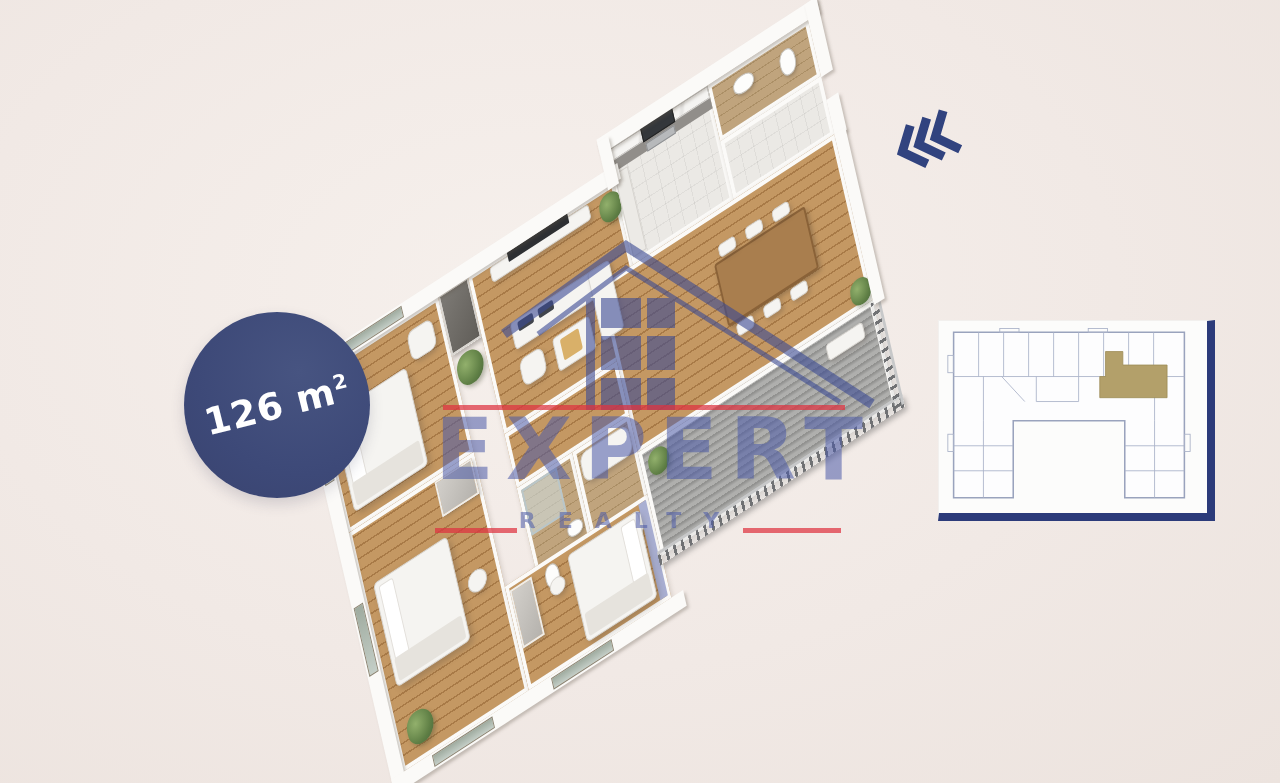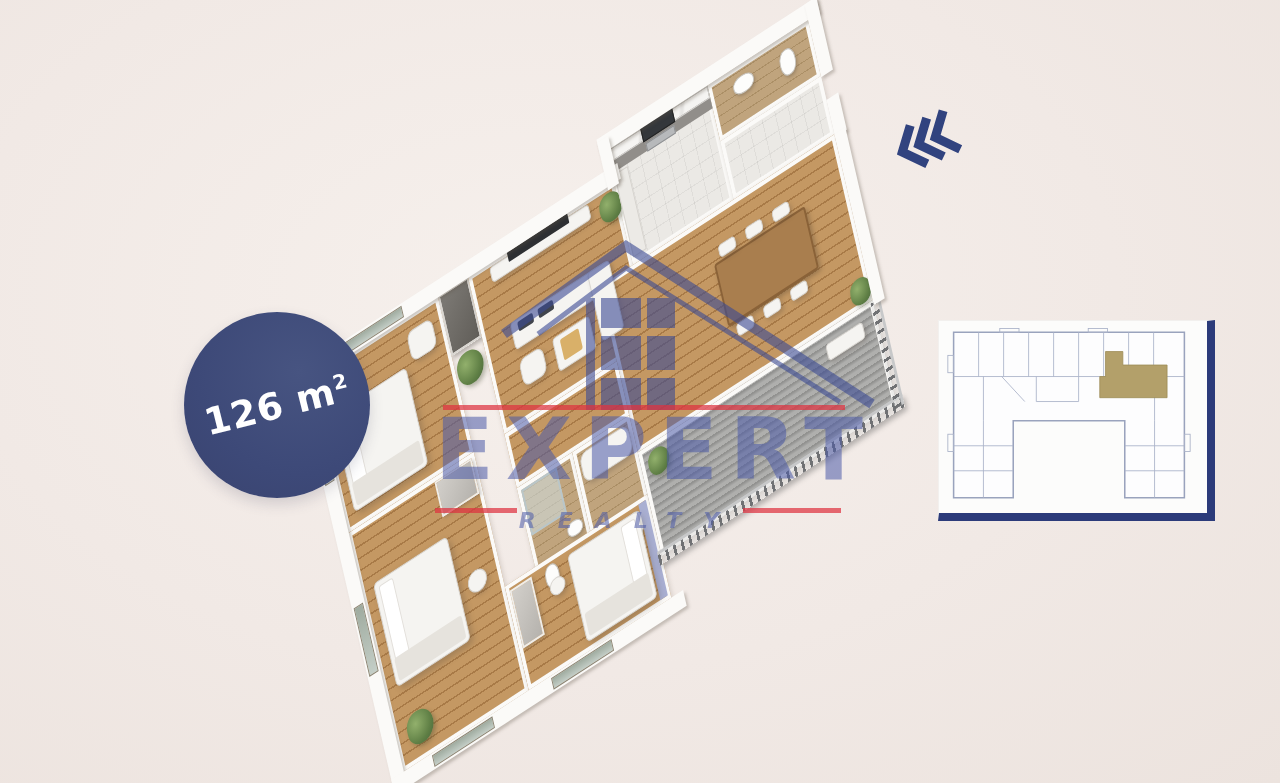--- a/index.html
+++ b/index.html
@@ -45,21 +45,21 @@
 
   
   .chevrons{position:absolute;left:894px;top:114px;width:66px;height:54px;transform:rotate(-24deg);z-index:4;}
 
   
   .wm{position:absolute;z-index:5;pointer-events:none;}
   .wm-logo{left:498px;top:238px;width:380px;height:180px;opacity:.60;}
   .wm-line1{left:443px;top:405px;width:402px;height:5px;background:rgba(222,50,64,.72);}
   .wm-title{left:435px;top:404px;width:420px;text-align:right;font-size:86px;font-weight:bold;
     letter-spacing:12px;color:rgba(74,90,168,.55);line-height:1.05;}
-  .wm-sub{left:428px;top:508px;width:420px;display:flex;align-items:flex-start;justify-content:center;gap:2px;font-style:italic;}
+  .wm-sub{left:428px;top:508px;width:420px;display:flex;align-items:flex-end;justify-content:center;gap:2px;}
   .wm-sub .rline{height:5px;background:rgba(222,50,64,.72);}
   .wm-sub .rl-l{width:82px;} .wm-sub .rl-r{width:98px;}
   .wm-sub .sub-text{font-size:22px;letter-spacing:22px;font-weight:bold;color:rgba(74,90,168,.55);white-space:nowrap;}
 
   
   .inset-title{position:absolute;left:920px;top:284px;width:306px;text-align:center;
     font-size:16.5px;color:#3e4356;z-index:6;}
   .inset-panel{position:absolute;left:938px;top:320px;width:268px;height:192px;background:#fcfcfb;
     border:1px solid #f2f0ee;border-right:8px solid #2c3b7a;border-bottom:8px solid #2c3b7a;z-index:6;}
   .inset-panel svg{position:absolute;left:5px;top:5px;}

